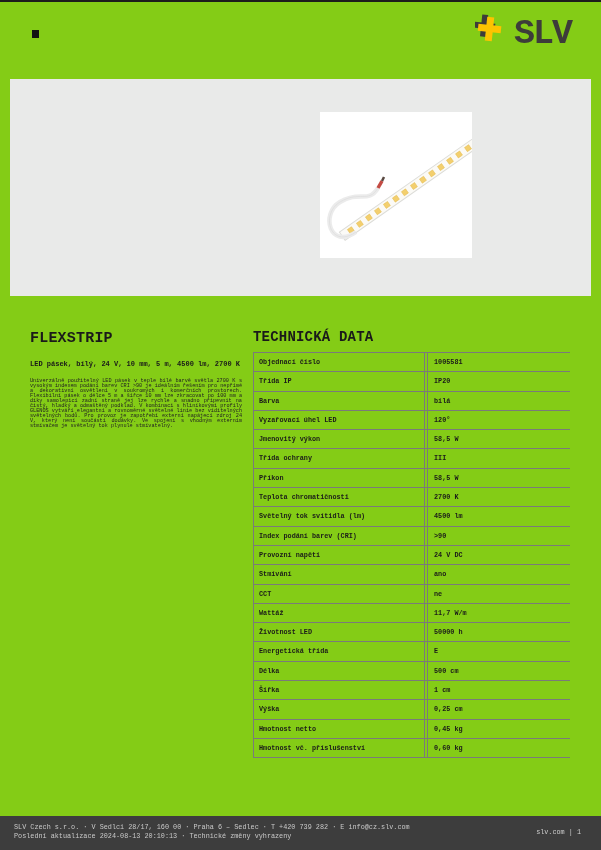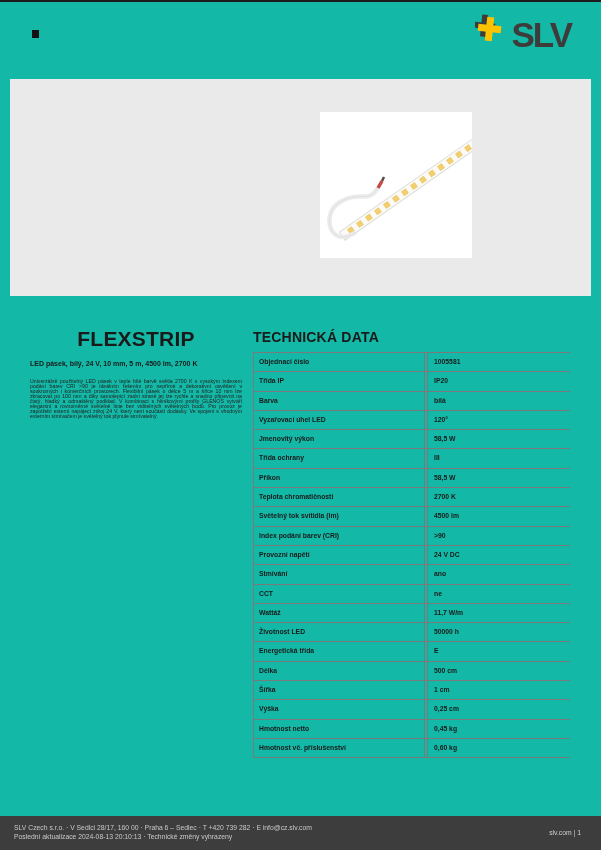--- a/index.html
+++ b/index.html
@@ -1,33 +1,33 @@
 <!DOCTYPE html>
 <html><head>
 <meta charset="utf-8">
 <style>
   html,body{margin:0;padding:0;background:#ffffff;}
-  .page{position:relative;width:601px;height:850px;background:#14b8a6;overflow:hidden;
-        font-family:Liberation Sans, sans-serif;color:#1a1a1a;}
+  .page{position:relative;width:601px;height:850px;background:#84cc16;overflow:hidden;
+        font-family:Liberation Mono, monospace;color:#1a1a1a;}
   .top-line{position:absolute;left:0;top:0;width:601px;height:2px;background:#1c1c1c;}
   .crop-mark{position:absolute;left:32px;top:30px;width:7px;height:8px;background:#121212;}
 
   
   .logo{position:absolute;right:30px;top:13px;width:96px;height:48px;}
   .logo-text{position:absolute;right:0;top:4px;font-size:35px;line-height:35px;font-weight:900;
              letter-spacing:-2px;color:#3d3c3a;}
   .logo-plus{position:absolute;left:0;top:0;width:30px;height:32px;}
 
   
   .photo-area{position:absolute;left:10px;top:79px;width:581px;height:217px;background:#e9eae9;}
   .photo{position:absolute;left:310px;top:33px;width:152px;height:146px;background:#ffffff;}
 
   
   .left-col{position:absolute;left:30px;top:330px;width:212px;}
-  .product-title{font-size:21px;line-height:17px;font-weight:800;letter-spacing:.2px;text-align:center;}
+  .product-title{font-size:15px;line-height:17px;font-weight:800;letter-spacing:.2px;}
   .product-subtitle{margin-top:13px;font-size:7px;line-height:8px;font-weight:700;}
   .product-desc{margin-top:11px;font-size:5.2px;line-height:5px;text-align:justify;color:#222;}
 
   .right-col{position:absolute;left:253px;top:330px;width:317px;}
   .tech-heading{font-size:14px;line-height:14px;font-weight:800;letter-spacing:.2px;}
   .tech-table{margin-top:8px;}
   .trow{display:flex;height:18.3px;border-bottom:1px solid #7a7a7a;}
   .trow:first-child{border-top:1px solid #7a7a7a;}
   .tlabel{width:165px;border-left:1px solid #7a7a7a;border-right:1px solid #7a7a7a;
           padding:5px 0 0 5px;font-size:6.8px;font-weight:700;white-space:nowrap;overflow:hidden;}

